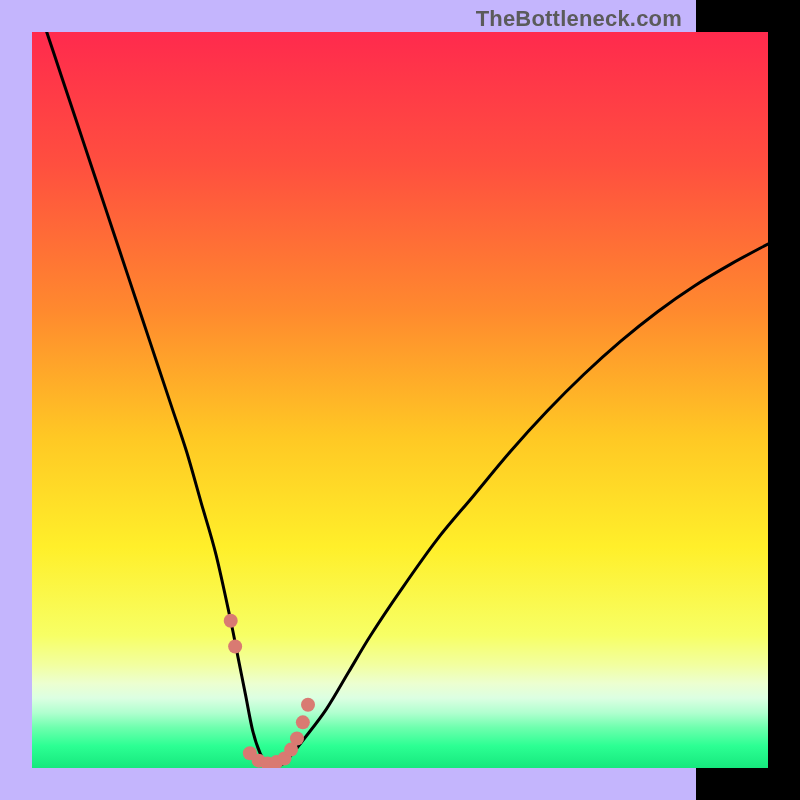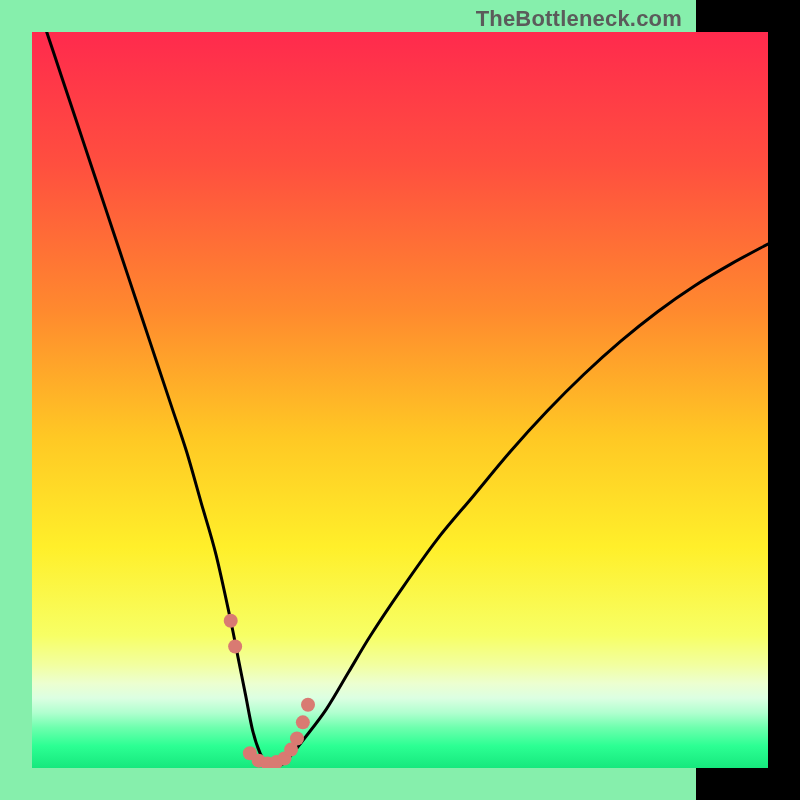--- a/index.html
+++ b/index.html
@@ -1,21 +1,21 @@
 <!DOCTYPE html>
 <html><head>
 <meta charset="utf-8">
 <style>
   * { margin: 0; padding: 0; box-sizing: border-box; }
   html, body { width: 800px; height: 800px; overflow: hidden; background: #000; }
   .frame {
     position: relative;
     width: 696px;
     height: 800px;
-    background: #86efac;
+    background: #c4b5fd;
   }
   .plot-area {
     position: absolute;
     left: 32px;
     top: 32px;
     width: 736px;
     height: 736px;
     overflow: hidden;
   }
   .gradient-bg {

